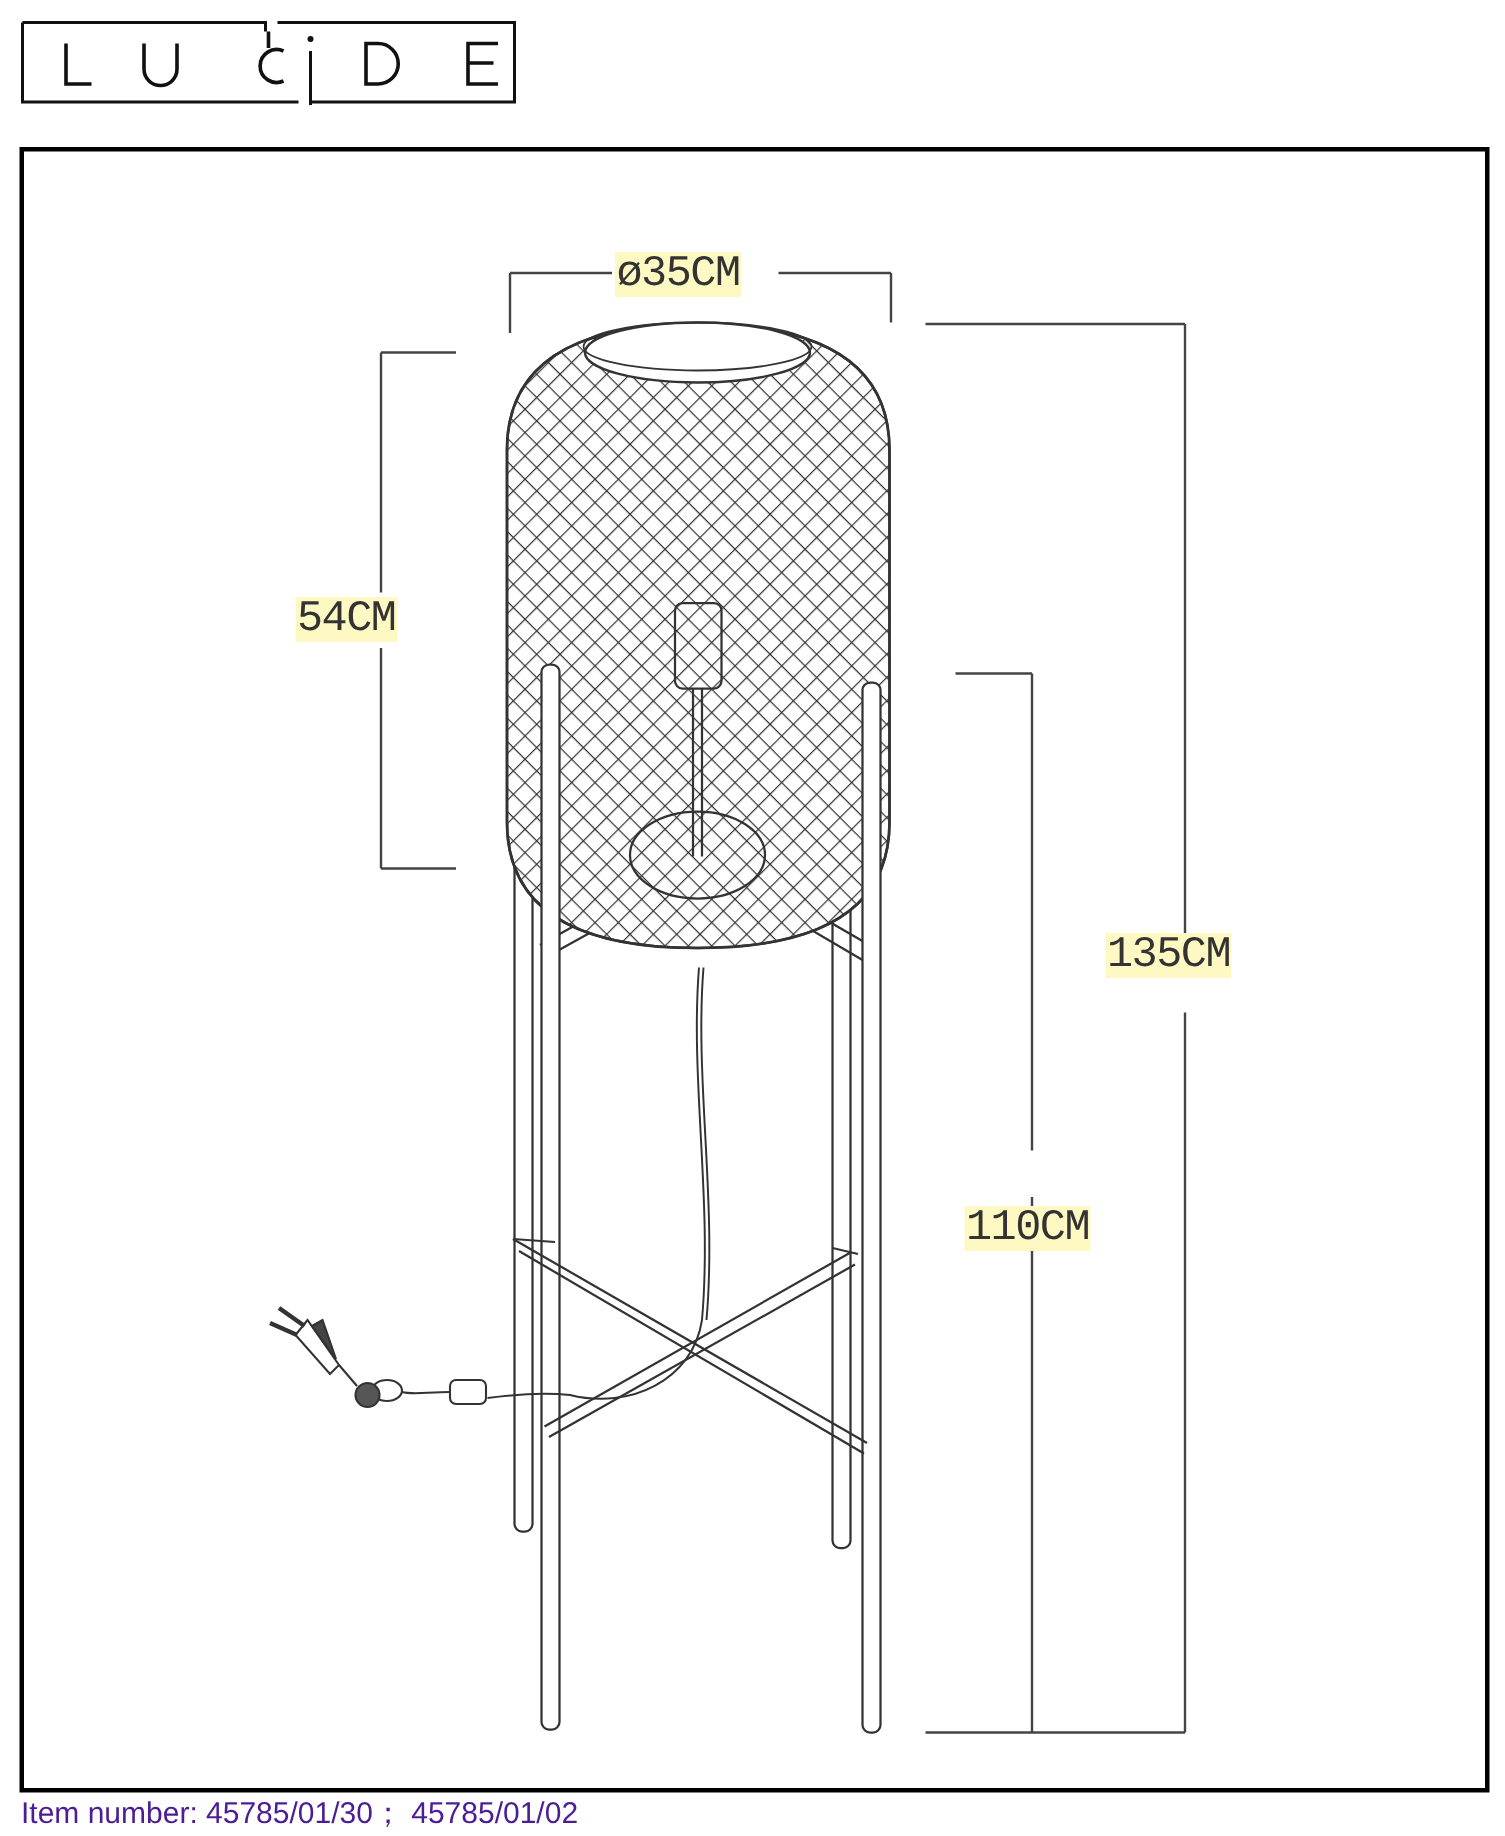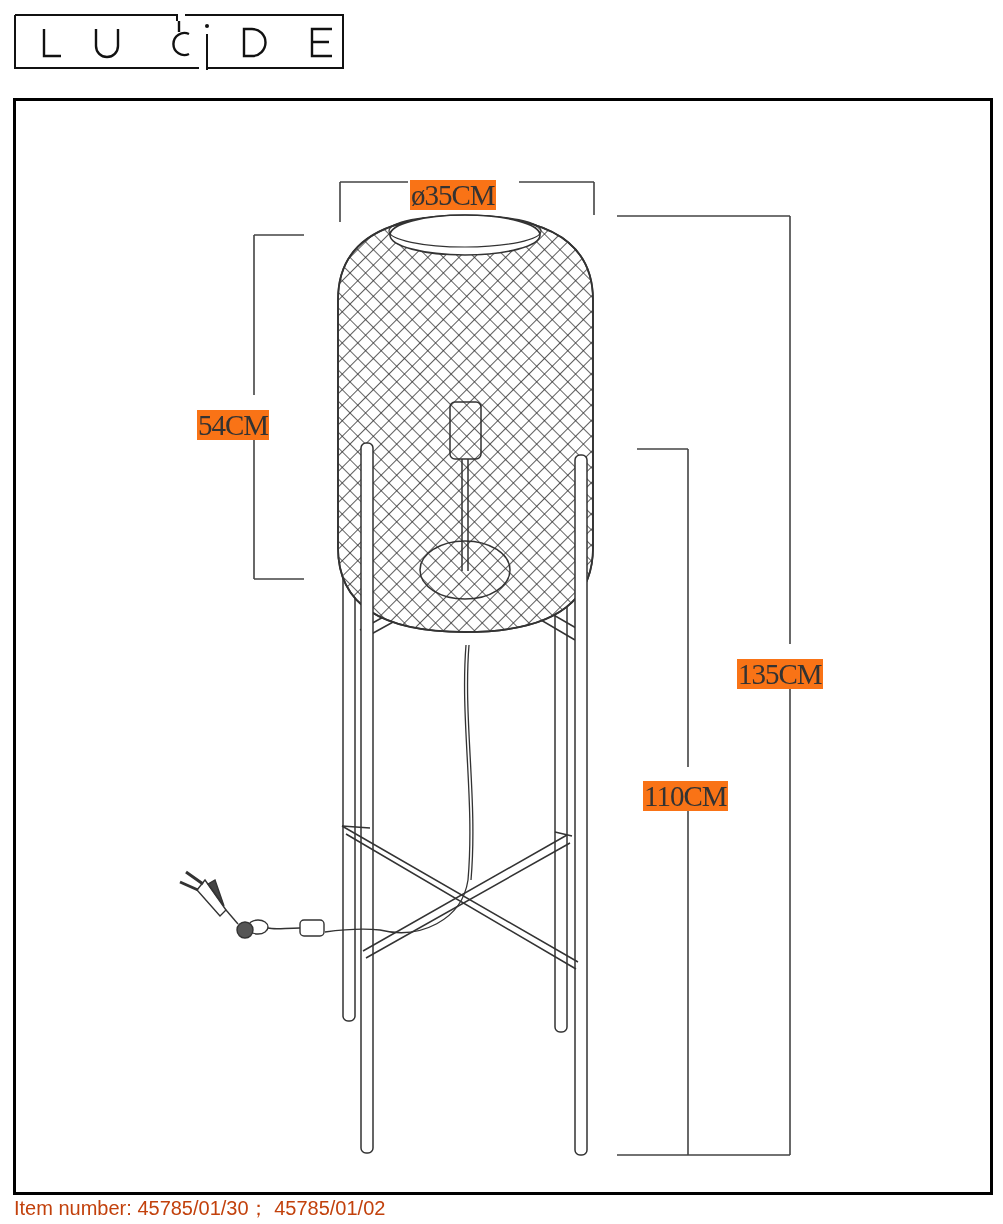--- a/index.html
+++ b/index.html
@@ -1,21 +1,21 @@
 <!DOCTYPE html>
 <html><head>
 <meta charset="utf-8">
 <style>
   html, body { margin:0; padding:0; background:#ffffff; }
   body { width:1003px; height:1224px; position:relative; overflow:hidden; font-family:"DejaVu Sans", sans-serif; }
   .logo { position:absolute; left:14px; top:12px; width:330px; height:60px; }
   .frame { position:absolute; left:13px; top:98px; width:974px; height:1091px; border:3px solid #000; box-sizing:content-box; background:#fff; }
   .drawing { position:absolute; left:0; top:0; width:1003px; height:1224px; }
-  .dim-label { position:absolute; font-family:Liberation Serif, serif; font-size:29px; color:#333; letter-spacing:-1px; background:#f97316; padding:0 1px; line-height:30px;margin-top:12px; }
-  .footer { position:absolute; left:14px; top:1195px; font-family:"Liberation Sans", sans-serif; font-size:20px; color:#c2410c;text-align:right; }
+  .dim-label { position:absolute; font-family:Liberation Mono, monospace; font-size:29px; color:#333; letter-spacing:-1px; background:#fef9c3; padding:0 1px; line-height:30px; }
+  .footer { position:absolute; left:14px; top:1195px; font-family:"Liberation Sans", sans-serif; font-size:20px; color:#4c1d95;text-align:right; }
 </style>
 </head>
 <body>
 
 <svg class="logo" viewBox="0 0 330 60" width="330" height="60">
 
   <path d="M1 3 H163 V9" fill="none" stroke="#111" stroke-width="2"></path>
   <path d="M171 3 H329 V56 H193" fill="none" stroke="#111" stroke-width="2"></path>
   <path d="M185 56 H1 V3" fill="none" stroke="#111" stroke-width="2"></path>
   <path d="M193 22 V58" fill="none" stroke="#111" stroke-width="2"></path>
@@ -114,16 +114,16 @@
     <ellipse cx="245" cy="930" rx="8" ry="8" fill="#555"></ellipse>
     <path d="M238 924 L226 910"></path>
     <path d="M226 910 L205 880 L197 890 L220 916 Z" fill="#fff"></path>
     <path d="M208 884 L215 880 L224 906 Z" fill="#444"></path>
     <path d="M203 884 L186 872 M198 890 L180 882" stroke-width="3"></path>
   </g>
 </svg>
 
 <div class="dim-label" style="left:410px; top:168px;">ø35CM</div>
 <div class="dim-label" style="left:197px; top:398px;">54CM</div>
-<div class="dim-label" style="left:737px; top:647px;">135CM</div>
-<div class="dim-label" style="left:643px; top:769px;">110CM</div>
+<div class="dim-label" style="left:737px; top:622px;">135CM</div>
+<div class="dim-label" style="left:643px; top:804px;">110CM</div>
 
 <div class="footer">Item number: 45785/01/30； 45785/01/02</div>
 
 </body></html>

